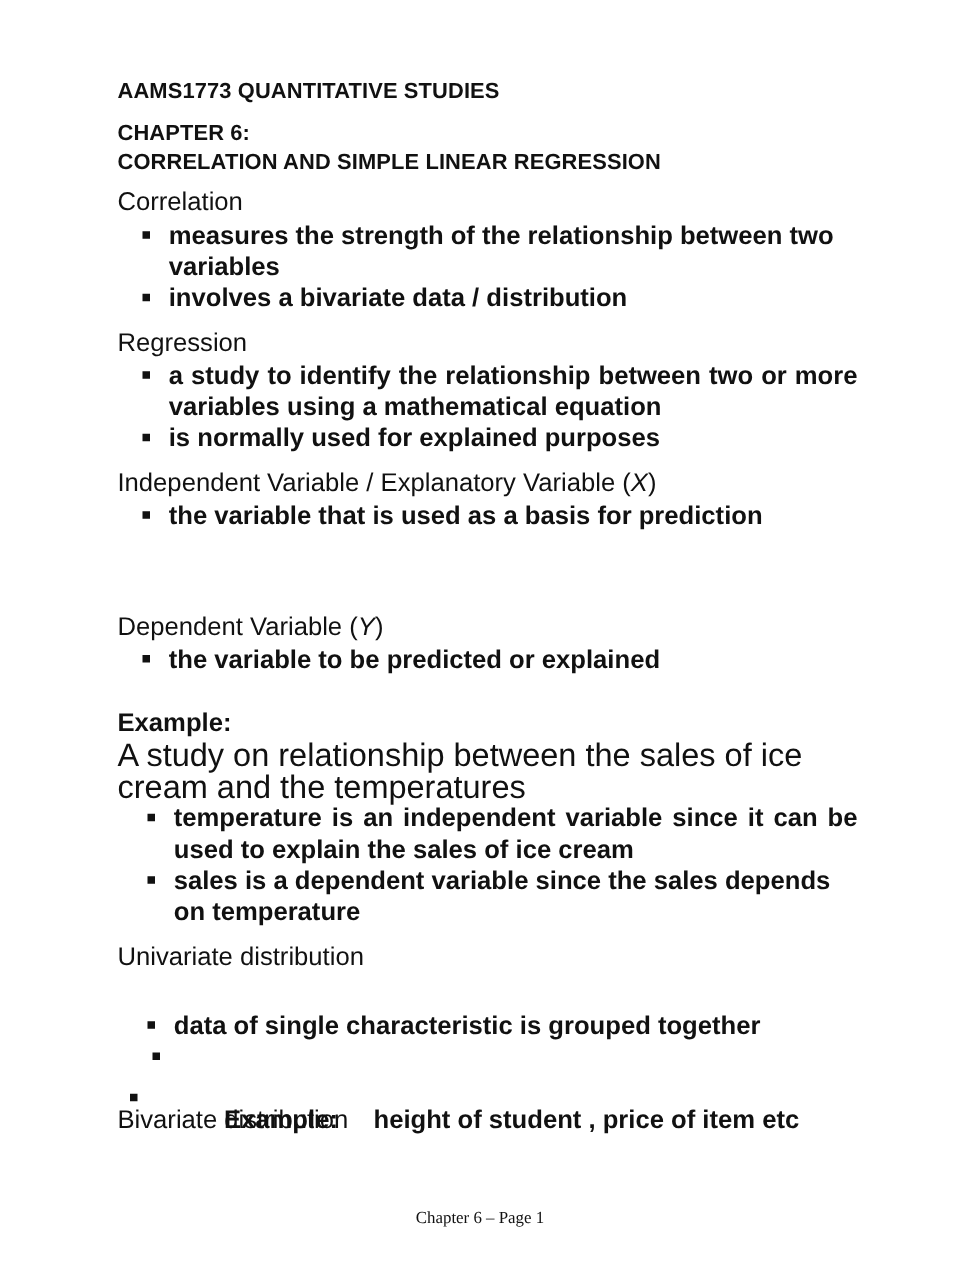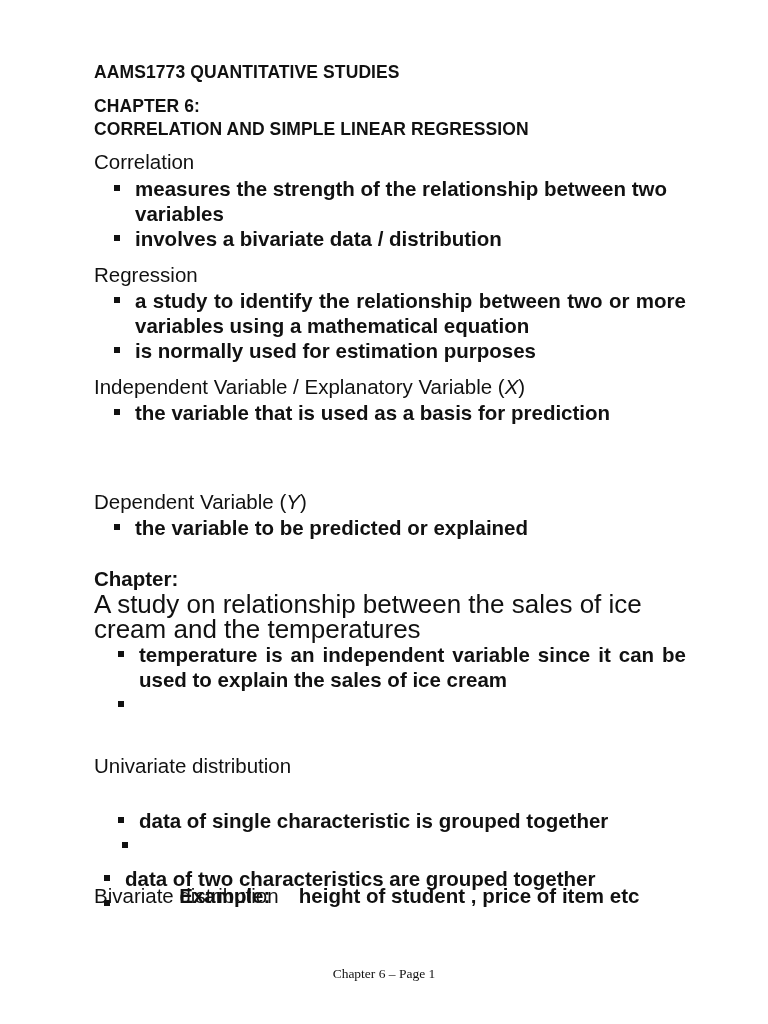--- a/index.html
+++ b/index.html
@@ -40,69 +40,66 @@
   </ul>
 
   <div class="heading" style="top:263px;">Regression</div>
   <ul style="left:114px; top:288px; width:572px;">
     <li class="just" style="padding-left:21px;">
       <span class="bullet" style="left:0;"></span>
       <span>a study to identify the relationship between two or more variables using a mathematical equation</span>
     </li>
     <li style="padding-left:21px;">
       <span class="bullet" style="left:0;"></span>
-      <span>is normally used for estimation purposes</span>
+      <span>is normally used for explained purposes</span>
     </li>
   </ul>
 
   <div class="heading" style="top:375px;"><span>Independent Variable / Explanatory Variable (</span><i>X</i><span>)</span></div>
   <ul style="left:114px; top:400px; width:572px;">
     <li style="padding-left:21px;">
       <span class="bullet" style="left:0;"></span>
       <span>the variable that is used as a basis for prediction</span>
     </li>
   </ul>
 
   <div class="heading" style="top:490px;"><span>Dependent Variable (</span><i>Y</i><span>)</span></div>
   <ul style="left:114px; top:515px; width:572px;">
     <li style="padding-left:21px;">
       <span class="bullet" style="left:0;"></span>
       <span>the variable to be predicted or explained</span>
     </li>
   </ul>
 
-  <div class="heading bold" style="top:567px;">Chapter:</div>
+  <div class="heading bold" style="top:567px;">Example:</div>
   <div class="para" style="top:592px;">A study on relationship between the sales of ice cream and the temperatures</div>
   <ul style="left:118px; top:642px; width:568px;">
     <li class="just" style="padding-left:21px;">
       <span class="bullet" style="left:0;"></span>
       <span>temperature is an independent variable since it can be used to explain the sales of ice cream</span>
     </li>
     <li style="padding-left:21px;">
       <span class="bullet" style="left:0;"></span>
+      <span>sales is a dependent variable since the sales depends on temperature</span>
     </li>
   </ul>
 
   <div class="heading" style="top:754px;">Univariate distribution</div>
   <ul style="left:118px; top:779px; width:568px;">
     <li style="padding-left:21px;margin-top:29px;">
       <span class="bullet" style="left:0;"></span>
       <span>data of single characteristic is grouped together</span>
     </li>
     <li style="padding-left:27px; white-space:pre;">
       <span class="bullet" style="left:4px;"></span>
       <span>Example:     height of student , price of item etc</span>
     </li>
   </ul>
 
   <div class="heading" style="top:884px;">Bivariate distribution</div>
   <ul style="left:104px; top:866px; width:582px;">
-    <li style="padding-left:21px;">
-      <span class="bullet" style="left:0;"></span>
-      <span>data of two characteristics are grouped together</span>
-    </li>
     <li class="just" style="padding-left:21px; white-space:pre-wrap;">
       <span class="bullet" style="left:0;"></span>
     </li>
   </ul>
 
   <div class="footer">Chapter 6 – Page 1</div>
 </div>
 
 </body></html>

